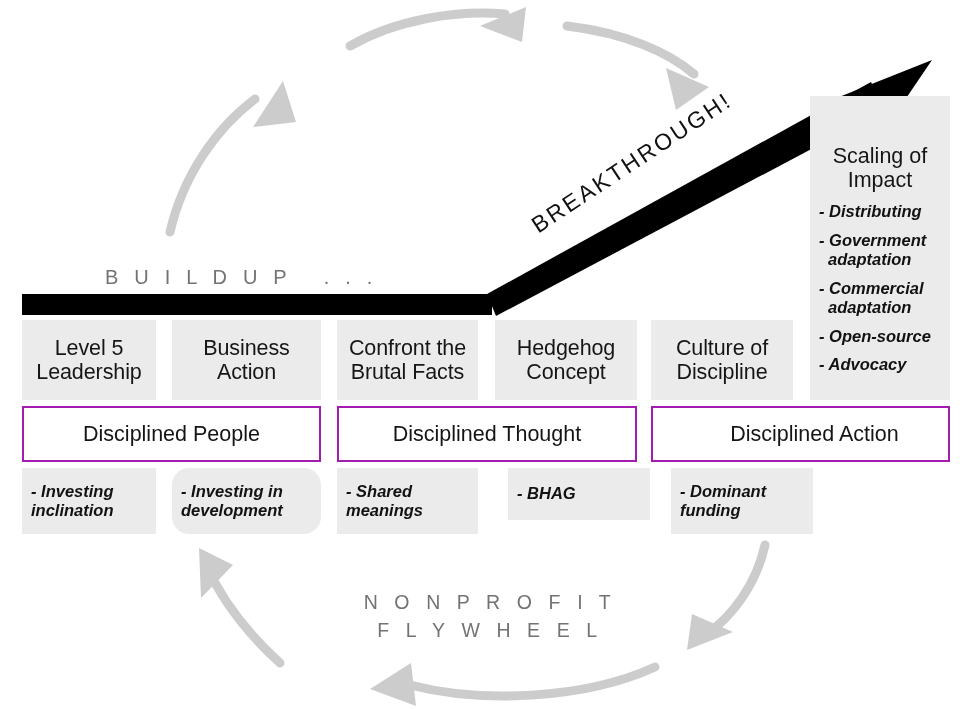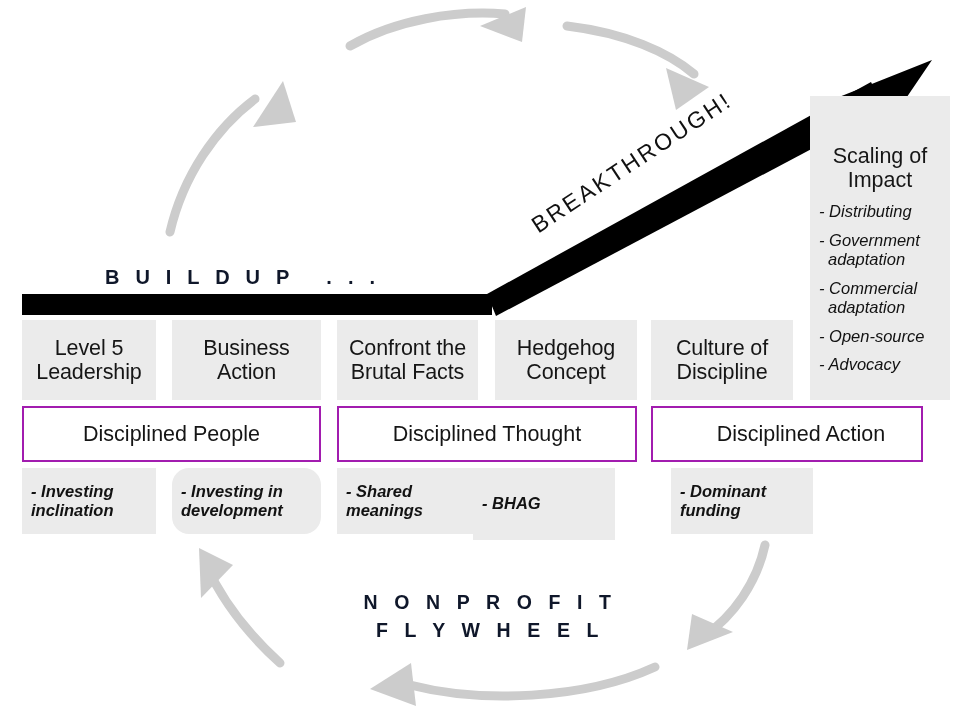--- a/index.html
+++ b/index.html
@@ -79,37 +79,36 @@
     line-height: 1.12;
     text-align: center;
     color: #161616;
     padding-top: 48px;
   }
   .scaling-list {
     margin: 0;
     padding: 10px 4px 0 9px;
     list-style: none;
     font-style: italic;
-    font-weight: normal;
+    font-weight: bold;
     font-size: 16.5px;
     line-height: 1.18;
     color: #121212;
   }
   .scaling-list li {
     margin-bottom: 9px;
     text-indent: -9px;
     padding-left: 9px;
   }
   .spaced-label {
     position: absolute;
     font-size: 20px;
     letter-spacing: 5.2px;
-    color: #0f172a;
+    color: #737373;
     white-space: pre;
-    font-weight: bold;
   }
   #buildup-label { left: 105px; top: 266px; }
   #flywheel-label {
     left: 0; top: 589px;
     width: 980px;
     text-align: center;
     letter-spacing: 5.6px;
     line-height: 1.42;
     font-size: 19.5px;
   }
@@ -180,29 +179,29 @@
 Action</div>
   <div class="pillar-title" style="left:337px; top:320px; width:141px; height:80px; white-space:pre-line;">Confront the
 Brutal Facts</div>
   <div class="pillar-title" style="left:651px; top:320px; width:142px; height:80px; white-space:pre-line;">Culture of
 Discipline</div>
   <div class="pillar-title" style="left:495px; top:320px; width:142px; height:80px; white-space:pre-line;">Hedgehog
 Concept</div>
 
   <div class="discipline-box" style="left:22px; top:406px; width:299px; height:56px;">Disciplined People</div>
   <div class="discipline-box" style="left:337px; top:406px; width:300px; height:56px;">Disciplined Thought</div>
-  <div class="discipline-box" style="left:651px; top:406px; width:272px; height:56px;padding-left:28px;">Disciplined Action</div>
+  <div class="discipline-box" style="left:651px; top:406px; width:299px; height:56px;padding-left:28px;">Disciplined Action</div>
 
   <div class="pillar-notes" style="left:22px; top:468px; width:134px; height:66px; white-space:pre-line;">- Investing
 inclination</div>
   <div class="pillar-notes" style="left:172px; top:468px; width:149px; height:66px; white-space:pre-line;border-radius:17px;">- Investing in
 development</div>
   <div class="pillar-notes" style="left:337px; top:468px; width:141px; height:66px; white-space:pre-line;">- Shared
 meanings</div>
-  <div class="pillar-notes" style="left:473px; top:468px; width:142px; height:72px; white-space:pre-line;">- BHAG</div>
+  <div class="pillar-notes" style="left:508px; top:468px; width:142px; height:52px; white-space:pre-line;">- BHAG</div>
   <div class="pillar-notes" style="left:651px; top:468px; width:142px; height:66px; white-space:pre-line;margin-left:20px;">- Dominant
 funding</div>
 
   <div class="spaced-label" id="buildup-label">B U I L D U P   . . .</div>
 
   <div id="breakthrough-label">BREAKTHROUGH!</div>
 
   <div class="spaced-label" id="flywheel-label" style="white-space:pre-line;">N O N P R O F I T
 F L Y W H E E L</div>
 

